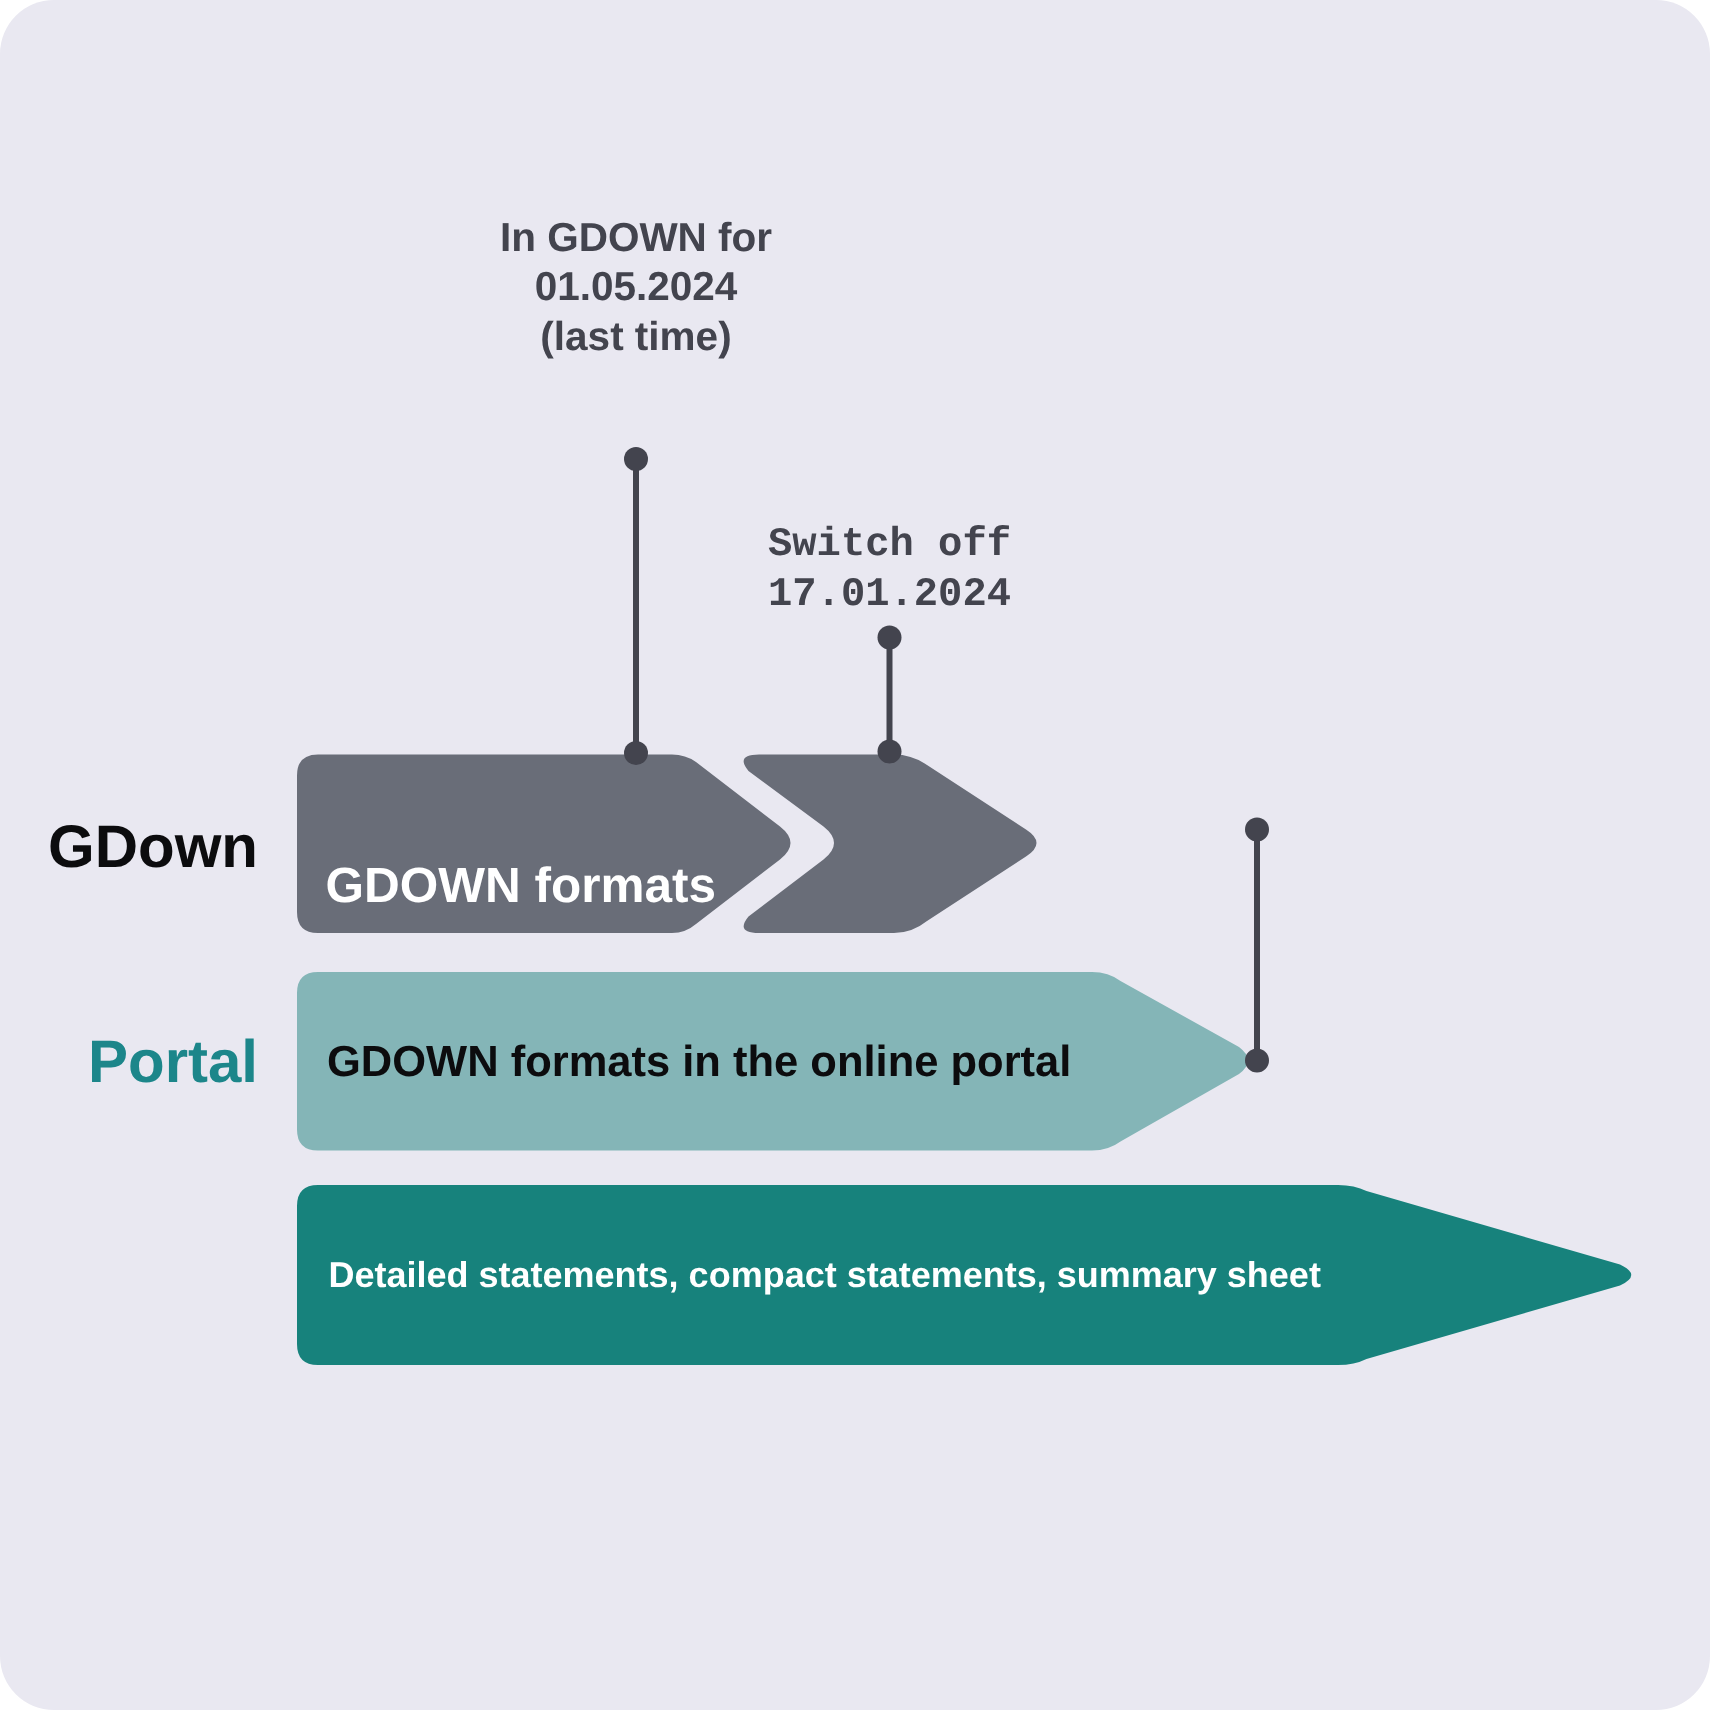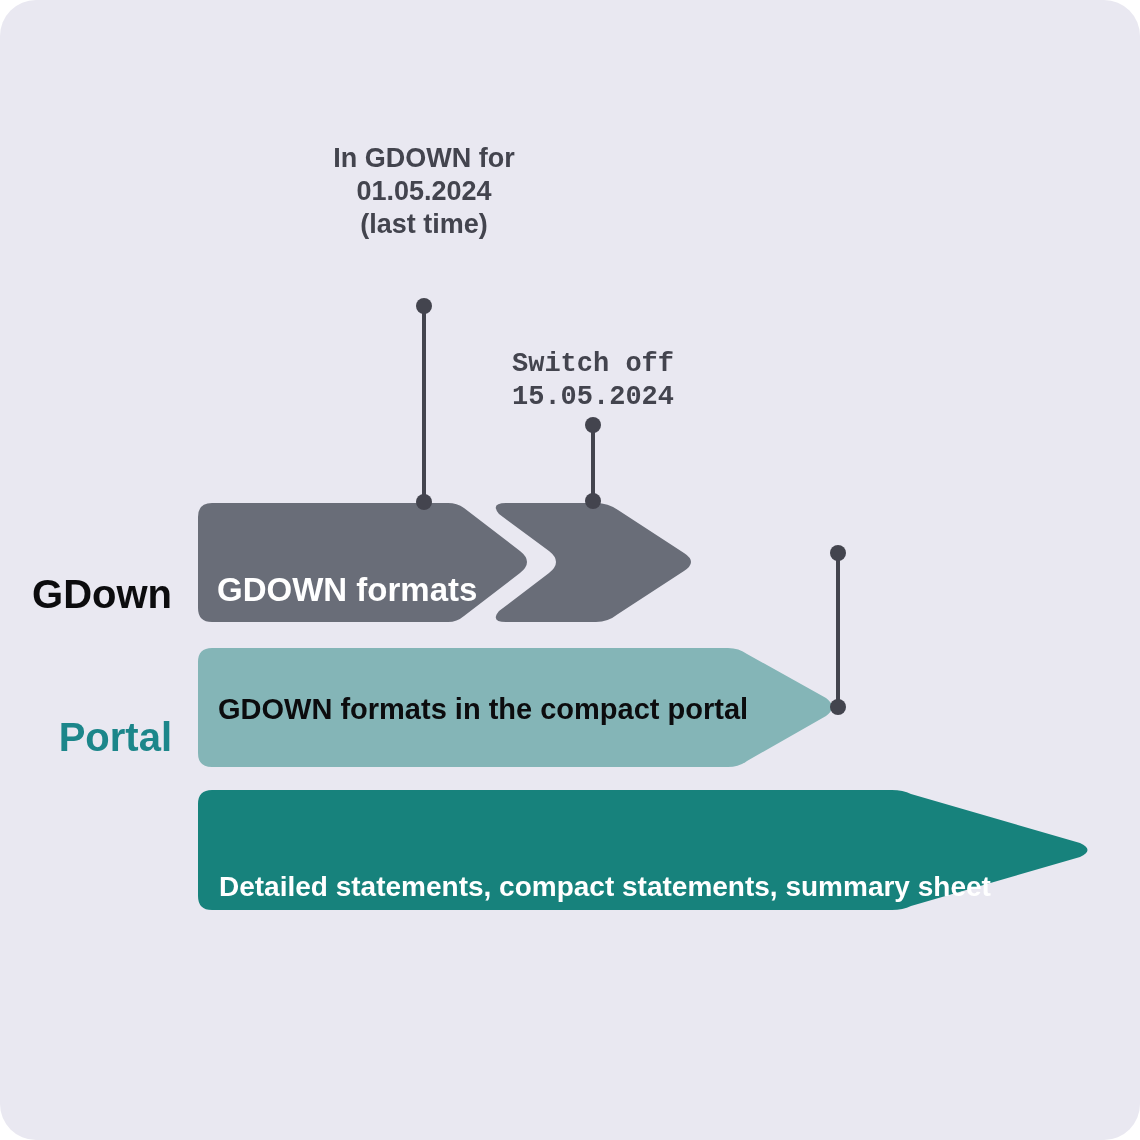--- a/index.html
+++ b/index.html
@@ -8,21 +8,21 @@
     --black-text:#0c0c0e; --white-text:#ffffff;
   }
   *{margin:0;padding:0;box-sizing:border-box;}
   html,body{width:1140px;height:1140px;background:var(--page);overflow:hidden;}
   body{font-family:"Liberation Sans", sans-serif;}
   .panel{position:absolute;left:0;top:0;width:1140px;height:1140px;
          background:var(--panel);border-radius:36px;}
   .layer{position:absolute;left:0;top:0;width:1140px;height:1140px;}
   .txt{position:absolute;font-weight:700;color:var(--dark-text);}
   .ann{text-align:center;font-size:27px;line-height:33px;transform:translateX(-50%);white-space:nowrap;}
-  .rowlabel{font-size:40px;line-height:40px;text-align:right;width:160px;transform:translateY(-50%);margin-top:29px;}
+  .rowlabel{font-size:40px;line-height:40px;text-align:right;width:160px;transform:translateY(-50%);}
   .arrowtext{transform:translateY(-50%);white-space:nowrap;}
   .t-gdown-label{color:var(--black-text);}
   .t-portal-label{color:var(--portal-teal);}
   .t-white{color:var(--white-text);}
   .t-black{color:var(--black-text);}
 </style>
 </head>
 <body>
 
 <div class="panel"></div>
@@ -51,24 +51,24 @@
 </svg>
 
 <div class="txt ann" style="left:424px;top:142px;">
   <div>In GDOWN for</div>
   <div>01.05.2024</div>
   <div>(last time)</div>
 </div>
 
 <div class="txt ann" style="left:593px;top:348px;font-family:Liberation Mono, monospace;">
   <div>Switch off</div>
-  <div>15.05.2024</div>
+  <div>17.01.2024</div>
 </div>
 
 <div class="txt ann" style="left:838px;top:475px;">
 </div>
 
 <div class="txt rowlabel t-gdown-label" style="left:12px;top:565px;">GDown</div>
 <div class="txt rowlabel t-portal-label" style="left:12px;top:708px;">Portal</div>
 
 <div class="txt arrowtext t-white" style="left:217px;top:590px;font-size:33px;">GDOWN formats</div>
-<div class="txt arrowtext t-black" style="left:218px;top:709px;font-size:29px;">GDOWN formats in the compact portal</div>
-<div class="txt arrowtext t-white" style="left:219px;top:851px;font-size:28px;margin-top:36px;">Detailed statements, compact statements, summary sheet</div>
+<div class="txt arrowtext t-black" style="left:218px;top:709px;font-size:29px;">GDOWN formats in the online portal</div>
+<div class="txt arrowtext t-white" style="left:219px;top:851px;font-size:24px;">Detailed statements, compact statements, summary sheet</div>
 
 </body></html>

